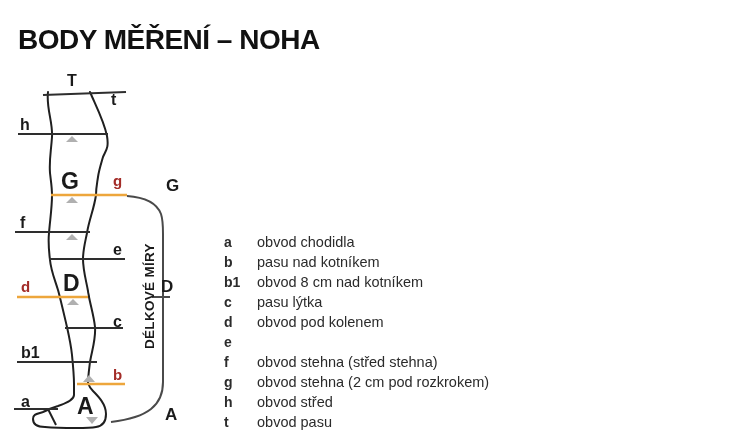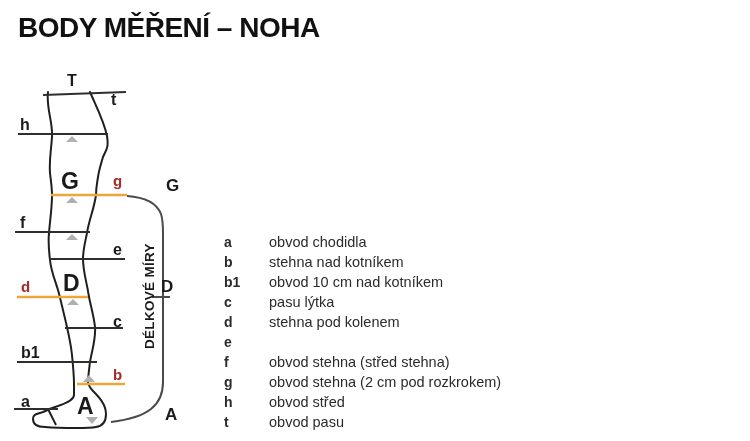--- a/index.html
+++ b/index.html
@@ -11,21 +11,21 @@
   .canvas {
     position: relative;
     width: 750px;
     height: 441px;
     background: #ffffff;
     overflow: hidden;
   }
   .page-title {
     position: absolute;
     left: 18px;
-    top: 12px;
+    top: 24px;
     font-size: 28px;
     font-weight: bold;
     letter-spacing: -0.5px;
     color: #111111;
     white-space: nowrap;
   }
   .diagram-svg {
     position: absolute;
     left: 0;
     top: 0;
@@ -72,21 +72,20 @@
     width: 33px;
     flex: 0 0 33px;
     font-size: 14px;
     font-weight: bold;
     color: #2b2b2b;
   }
   .legend-text {
     font-size: 14.5px;
     color: #2b2b2b;
     white-space: nowrap;
-    margin-left: 12px;
   }
 </style>
 </head>
 <body>
 
 <div class="canvas">
 
   <div class="page-title">BODY MĚŘENÍ – NOHA</div>
 
   <svg class="diagram-svg" width="210" height="441" viewBox="0 0 210 441">
@@ -176,33 +175,33 @@
   <div class="lbl bracket-lbl" style="left:165px; top:406px;">A</div>
   <div class="vertical-title">DÉLKOVÉ MÍRY</div>
 
   <div class="legend">
     <div class="legend-row">
       <span class="legend-key">a</span>
       <span class="legend-text">obvod chodidla</span>
     </div>
     <div class="legend-row">
       <span class="legend-key">b</span>
-      <span class="legend-text">stehna nad kotníkem</span>
+      <span class="legend-text">pasu nad kotníkem</span>
     </div>
     <div class="legend-row">
       <span class="legend-key">b1</span>
-      <span class="legend-text">obvod 10 cm nad kotníkem</span>
+      <span class="legend-text">obvod 8 cm nad kotníkem</span>
     </div>
     <div class="legend-row">
       <span class="legend-key">c</span>
       <span class="legend-text">pasu lýtka</span>
     </div>
     <div class="legend-row">
       <span class="legend-key">d</span>
-      <span class="legend-text">stehna pod kolenem</span>
+      <span class="legend-text">obvod pod kolenem</span>
     </div>
     <div class="legend-row">
       <span class="legend-key">e</span>
     </div>
     <div class="legend-row">
       <span class="legend-key">f</span>
       <span class="legend-text">obvod stehna (střed stehna)</span>
     </div>
     <div class="legend-row">
       <span class="legend-key">g</span>

